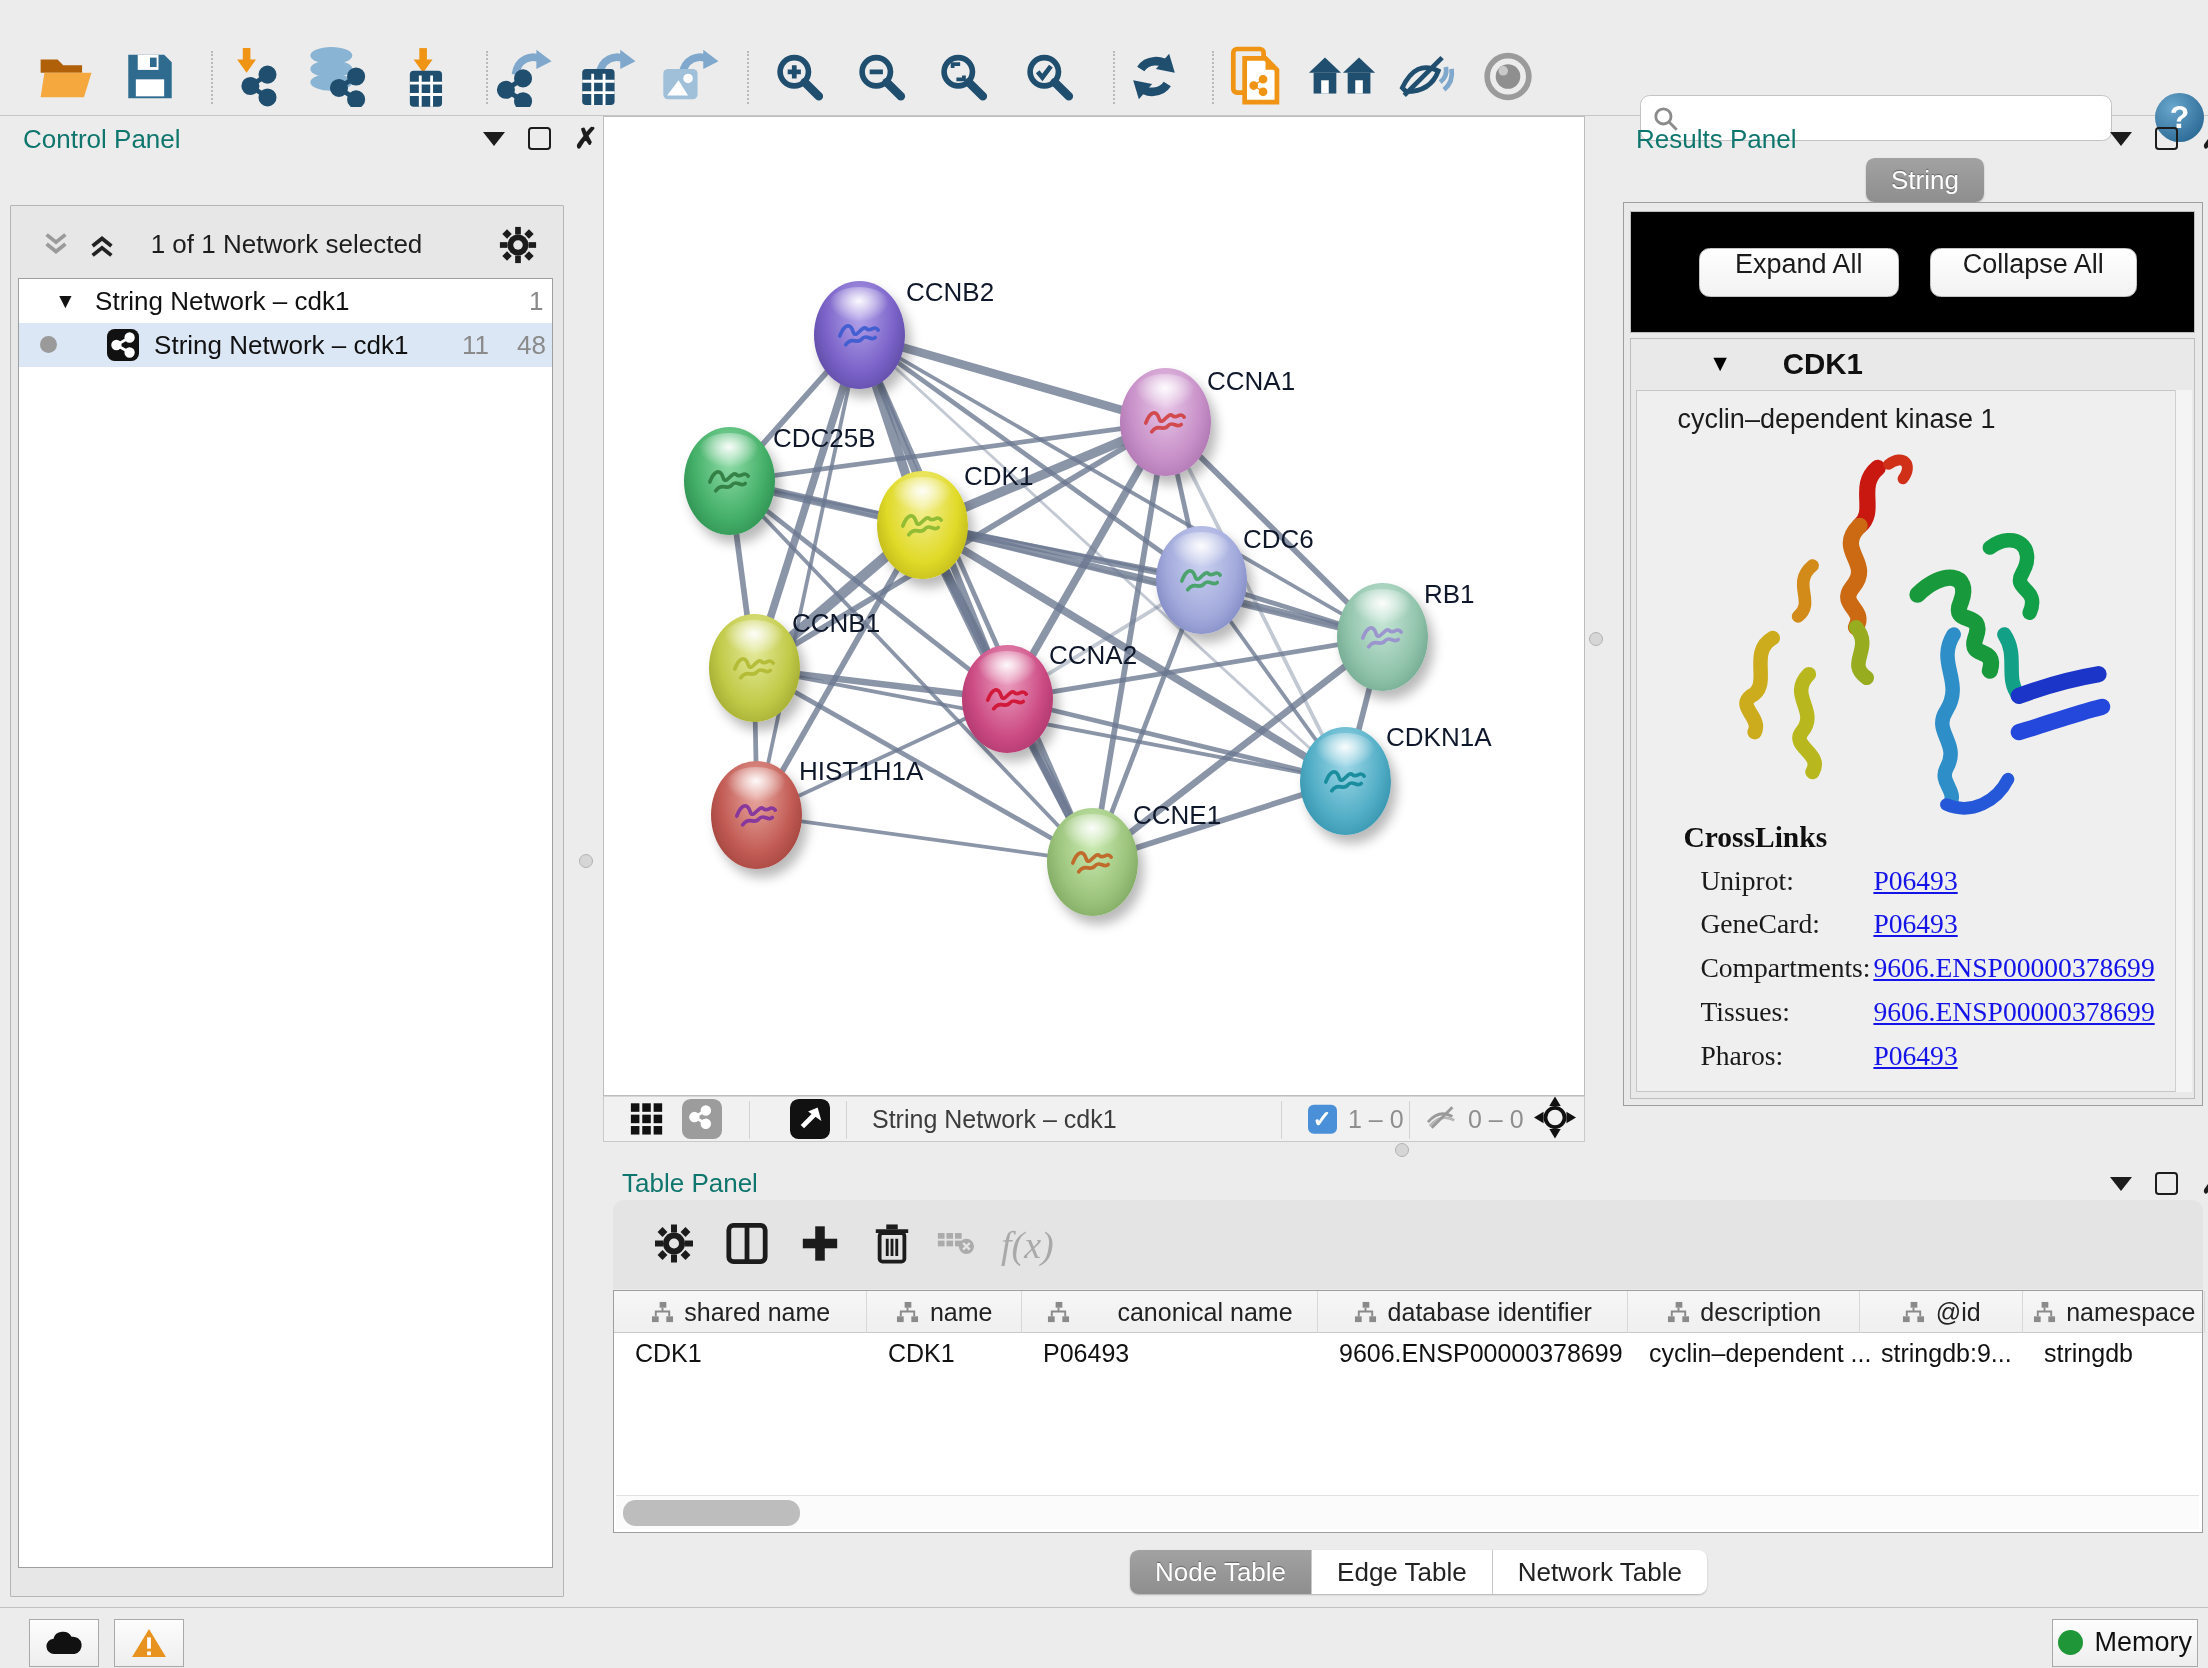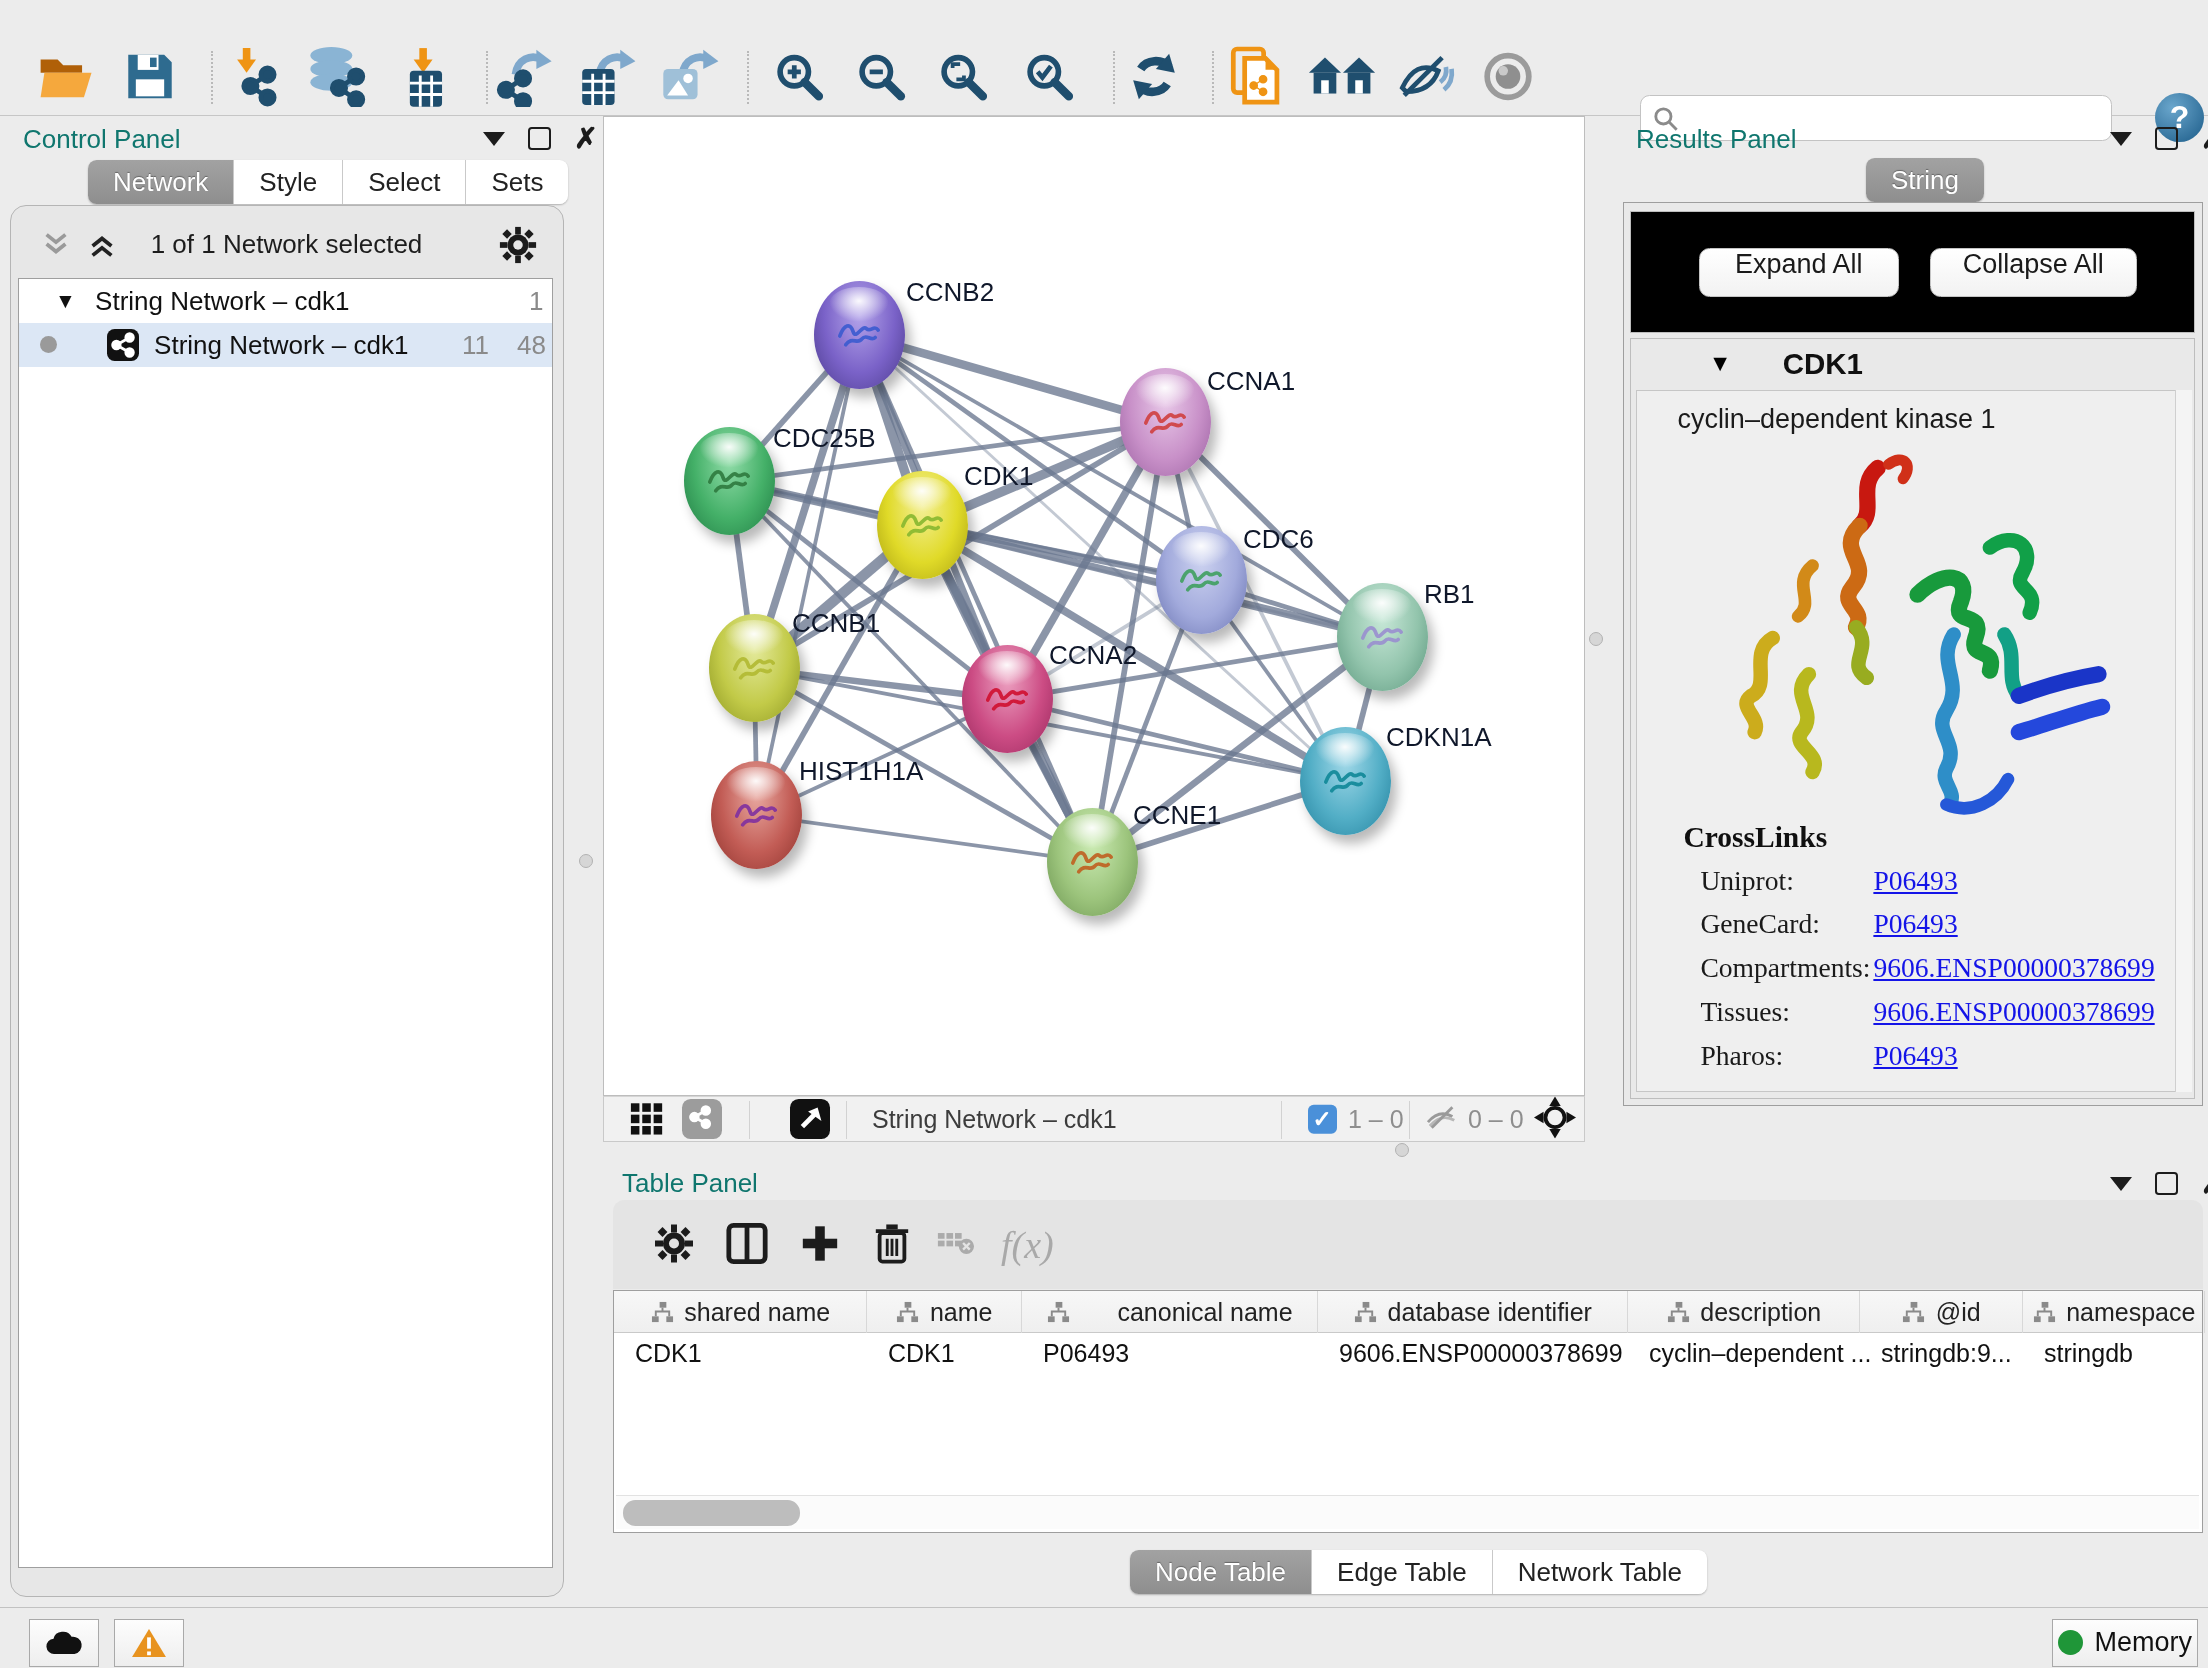--- a/index.html
+++ b/index.html
@@ -38,21 +38,21 @@
   .seg { display:flex; position:absolute; height:44px; border-radius:8.6px; overflow:hidden;
     box-shadow:0 1px 1.9px rgba(0,0,0,.25); }
   .seg > div { padding:0 25px; background:#fff; border-right:1px solid #c9c9c9;
     font-size:26px; color:#222; line-height:44px; white-space:nowrap; }
   .seg > div:last-child { border-right:none; }
   .seg > div.sel { background:linear-gradient(#a2a2a2,#8e8e8e); color:#fff;
     text-shadow:0 -1px 1px rgba(0,0,0,.35); }
 
   
   .cp-body { position:absolute; left:9.5px; top:205px; width:554px; height:1392px;
-    background:#e7e7e7; border:1.9px solid #b5b5b5; border-radius:16px; }
+    background:#e7e7e7; border:1.9px solid #b5b5b5; border-radius:1px; }
   .cp-statusrow { position:absolute; left:0; top:17px; width:100%; height:44px; }
   .cp-status { position:absolute; width:100%; text-align:center; font-size:26px; color:#1d1d1d; top:5.7px;}
   .tree { position:absolute; left:7.6px; top:72px; width:535px; height:1290px;
     background:#fff; border:1.9px solid #9f9f9f; }
   .tree-row { position:relative; height:44px; font-size:26px; color:#111; }
   .tree-row .cnt { position:absolute; color:#8a8a8a; }
   .tree-row.sel { background:#dce7f5; }
   .sharebadge { position:absolute; width:32px; height:32px; background:#111; border-radius:7.6px; }
   .graydot { position:absolute; width:17px; height:17px; border-radius:50%; background:#9a9a9a; }
 
@@ -307,26 +307,20 @@
       <div class="tb-sep" style="left: 1113px;"></div>
       <div class="tb-sep" style="left: 1212px;"></div>
     </div>
 
   <div class="panel-title" style="left:23px; top:124px">Control Panel</div>
   <div class="panel-ctl" style="left:483px; top:127px">
     <div class="pc-tri"></div>
     <div class="pc-box"></div>
     <div class="pc-x">✗</div>
   </div>
-  <div class="seg" style="left:88px; top:160px" id="cp-tabs">
-      <div class="sel">Network</div>
-      <div>Style</div>
-      <div>Select</div>
-      <div>Sets</div>
-    </div>
 
   <div class="cp-body">
     <div class="cp-statusrow">
       <svg style="position:absolute; left:28.5px; top:5.7px" width="34" height="32" viewBox="0 0 36 34">
         <path d="M8,6 L18,14 L28,6" fill="none" stroke="#9a9a9a" stroke-width="4"></path>
         <path d="M8,16 L18,24 L28,16" fill="none" stroke="#9a9a9a" stroke-width="4"></path>
       </svg>
       <svg style="position:absolute; left:74px; top:5.7px" width="34" height="32" viewBox="0 0 36 34">
         <path d="M8,28 L18,20 L28,28" fill="none" stroke="#222" stroke-width="4"></path>
         <path d="M8,18 L18,10 L28,18" fill="none" stroke="#222" stroke-width="4"></path>

